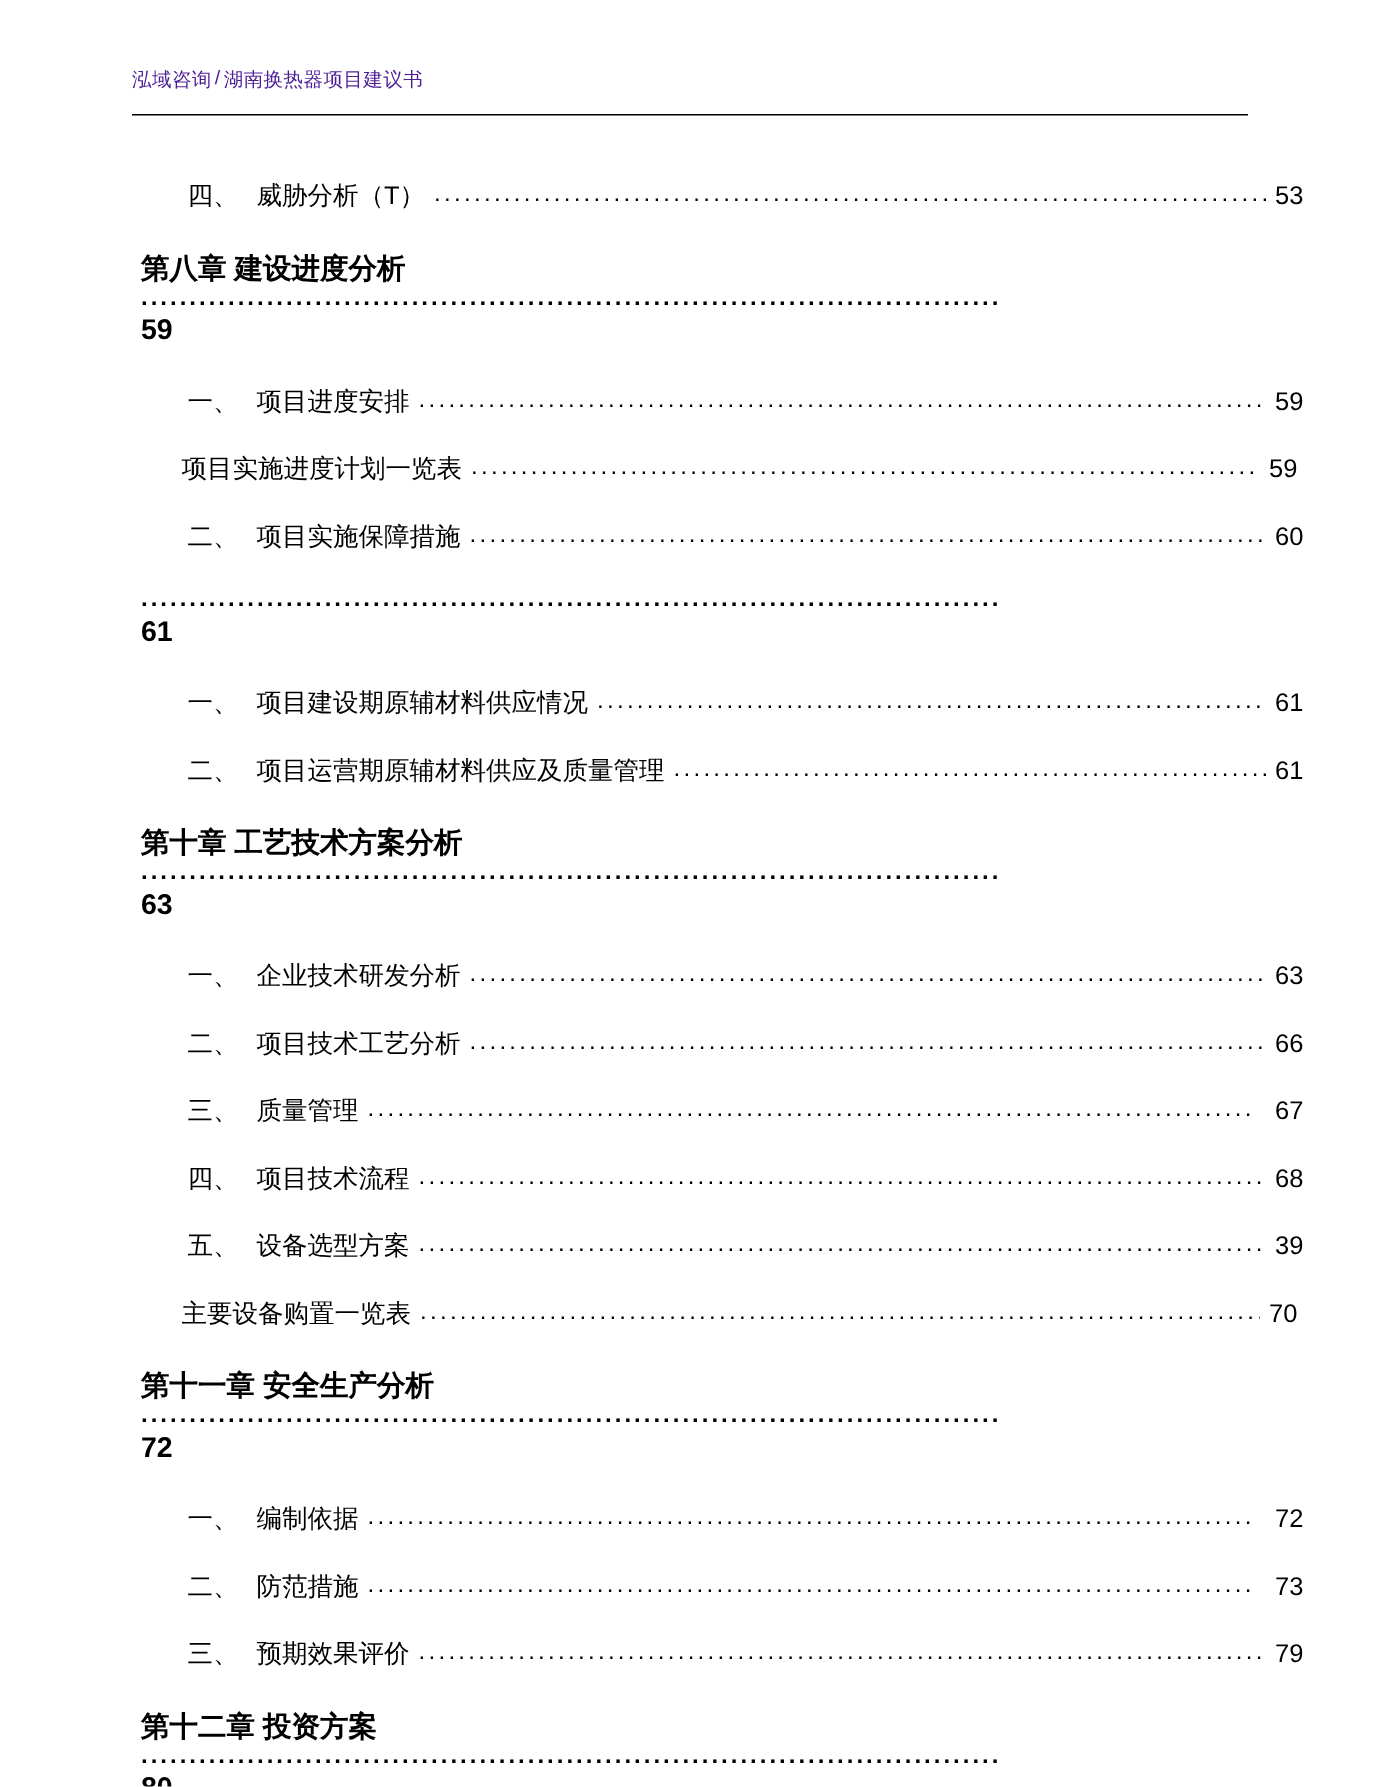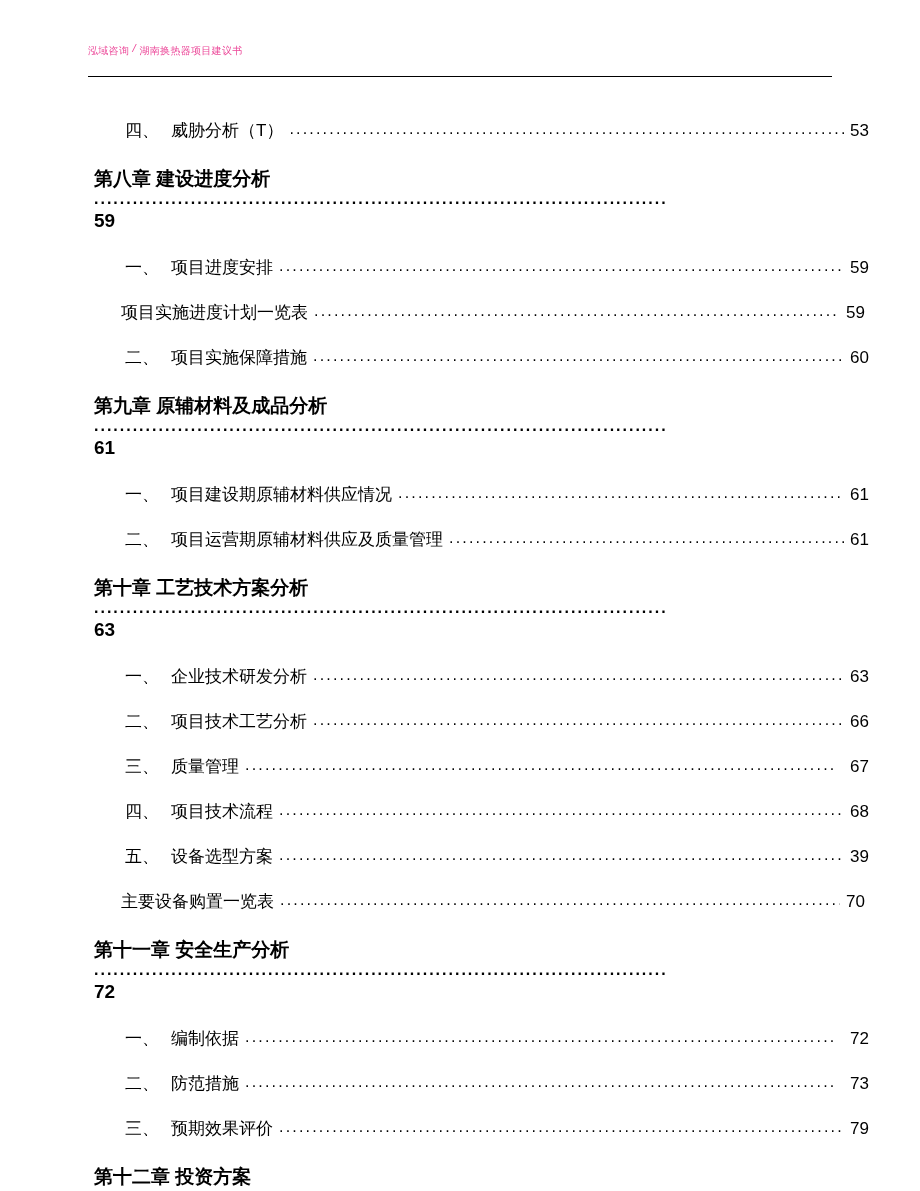--- a/index.html
+++ b/index.html
@@ -26,23 +26,23 @@
   .header {
     position: absolute;
     top: 44px;
     left: 88px;
     right: 88px;
     height: 30px;
     display: flex;
     align-items: flex-start;
   }
   .header-text {
-    font-family: Liberation Mono, monospace;
-    font-size: 10px;
-    color: #ec4899;
+    font-family: Liberation Sans, sans-serif;
+    font-size: 13px;
+    color: #4c1d95;
     letter-spacing: 0.3px;
     white-space: nowrap;
   }
   .header-rule {
     position: absolute;
     top: 76px;
     left: 88px;
     right: 88px;
     border-bottom: 1px solid #000000;
     height: 0;
@@ -146,21 +146,20 @@
         <span class="toc-label">项目实施进度计划一览表</span>
         <span class="toc-leader">.........................................................................................</span>
         <span class="toc-num">59</span>
       </div>
       <div class="toc-row lvl2">
         <span class="toc-label"><span class="indent-sub">二、</span><span>项目实施保障措施</span></span>
         <span class="toc-leader">.........................................................................................</span>
         <span class="toc-num">60</span>
       </div>
       <div class="toc-row lvl1">
-        <span class="toc-label">第九章 原辅材料及成品分析</span>
         <span class="toc-leader">.........................................................................................</span>
         <span class="toc-num">61</span>
       </div>
       <div class="toc-row lvl2">
         <span class="toc-label"><span class="indent-sub">一、</span><span>项目建设期原辅材料供应情况</span></span>
         <span class="toc-leader">.........................................................................................</span>
         <span class="toc-num">61</span>
       </div>
       <div class="toc-row lvl2">
         <span class="toc-label"><span class="indent-sub">二、</span><span>项目运营期原辅材料供应及质量管理</span></span>

